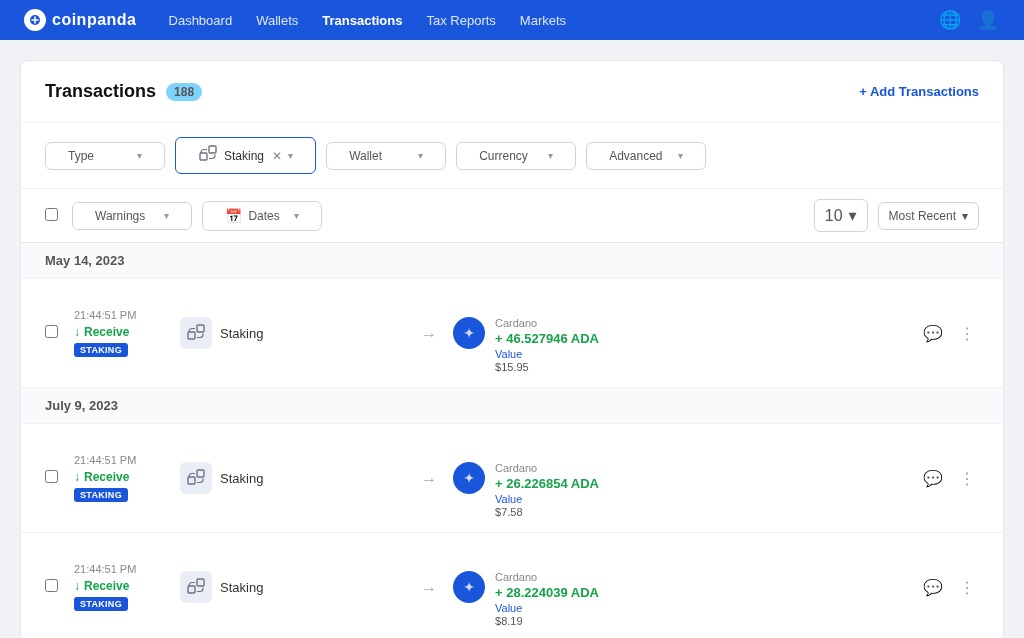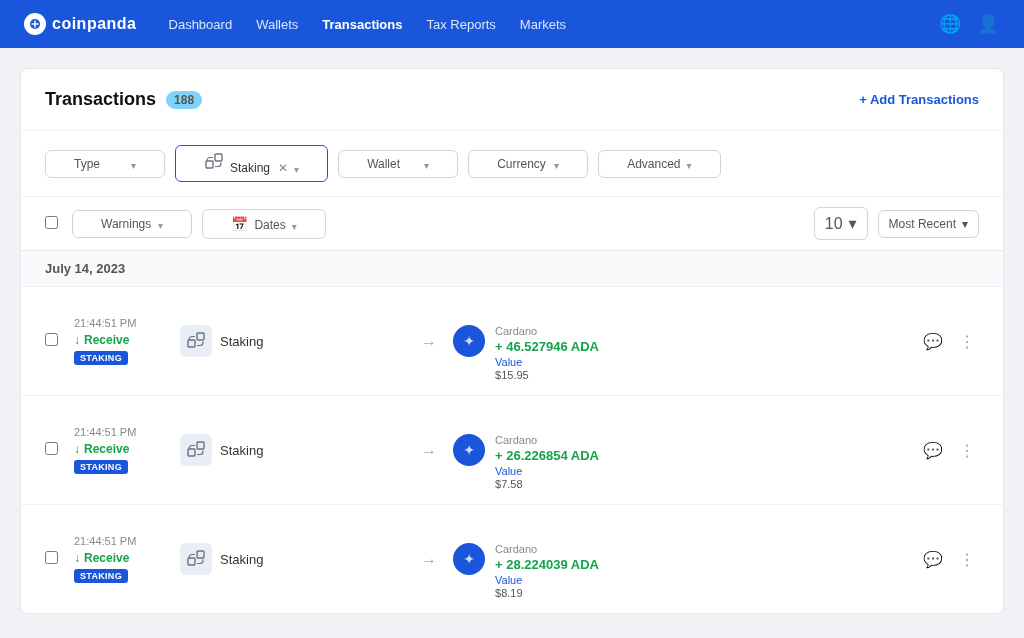--- a/index.html
+++ b/index.html
@@ -4,21 +4,21 @@
   <style>
     * { box-sizing: border-box; margin: 0; padding: 0; }
     body { font-family: -apple-system, BlinkMacSystemFont, 'Segoe UI', sans-serif; background: #f0f2f5; font-size: 13px; color: #333; }
 
     
     .navbar {
       background: #1a56db;
       display: flex;
       align-items: center;
       padding: 0 24px;
-      height: 48px;
+      height: 40px;
       gap: 32px;
     }
     .navbar-logo {
       color: #fff;
       font-weight: 700;
       font-size: 16px;
       letter-spacing: 0.5px;
       display: flex;
       align-items: center;
       gap: 6px;
@@ -79,25 +79,25 @@
     .filters-row {
       display: flex;
       align-items: center;
       gap: 10px;
       padding: 14px 24px;
       border-bottom: 1px solid #f0f2f5;
       flex-wrap: wrap;
     }
     .filter-select {
       display: flex;
-      align-items: flex-end;
+      align-items: center;
       gap: 6px;
       border: 1px solid #d1d5db;
       border-radius: 6px;
-      padding: 6px 28px;
+      padding: 6px 22px;
       background: #fff;
       cursor: pointer;
       font-size: 12px;
       color: #555;
       min-width: 120px;
       position: relative;
     }
     .filter-select .label { flex: 1; }
     .filter-select .chevron { color: #999; font-size: 10px; }
     .filter-active {
@@ -344,21 +344,21 @@
         <span>▾</span>
       </div>
 
       <div class="sort-select">
         <span>Most Recent</span>
         <span>▾</span>
       </div>
     </div>
 
     <div class="date-group-header">
-      <span>July 14, 2023</span>
+      <span>May 14, 2023</span>
     </div>
     <div class="tx-row">
       <div class="tx-checkbox">
         <input type="checkbox" style="">
       </div>
       <div class="tx-time-type">
         <div class="tx-time">21:44:51 PM</div>
         <div class="tx-type-receive">
           <span class="arrow-down">↓</span>
           <span>Receive</span>
@@ -385,20 +385,23 @@
           <div class="tx-value-label">Value</div>
           <div class="tx-usd">$15.95</div>
         </div>
       </div>
       <div class="tx-actions">
         <button class="action-btn">💬</button>
         <button class="action-btn">⋮</button>
       </div>
     </div>
 
+    <div class="date-group-header">
+      <span>July 9, 2023</span>
+    </div>
     <div class="tx-row">
       <div class="tx-checkbox">
         <input type="checkbox" style="">
       </div>
       <div class="tx-time-type">
         <div class="tx-time">21:44:51 PM</div>
         <div class="tx-type-receive">
           <span class="arrow-down">↓</span>
           <span>Receive</span>
         </div>

